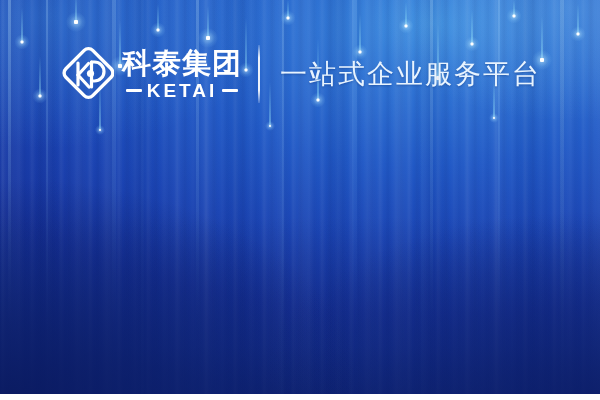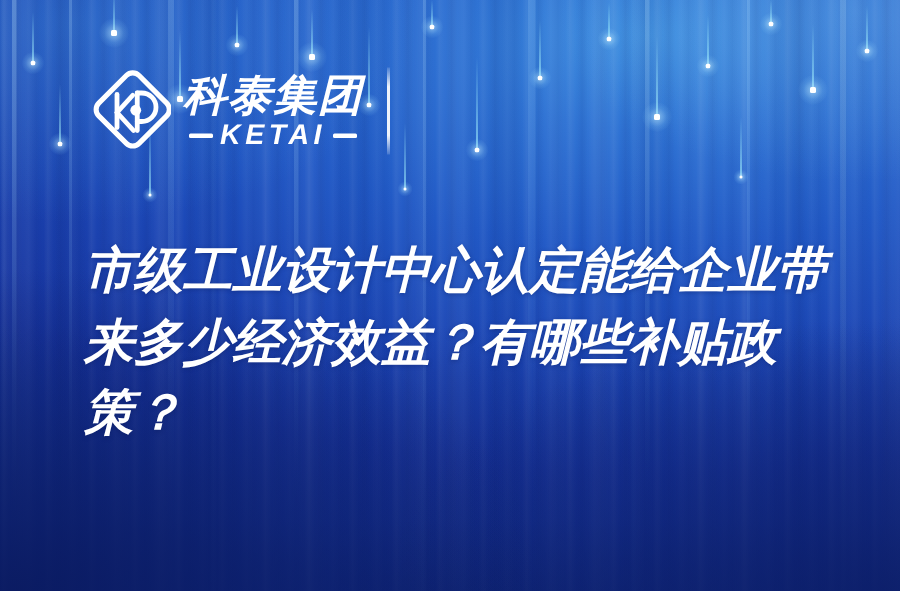--- a/index.html
+++ b/index.html
@@ -13,21 +13,20 @@
     overflow: hidden;
     font-family: "Liberation Sans", "DejaVu Sans", sans-serif;
   }
 
   #banner {
     position: relative;
     width: 600px;
     height: 394px;
     overflow: hidden;
     background: #1b41b0;
-    font-style: italic;
   }
 
   
   .bg-base {
     position: absolute;
     inset: 0;
     background:
       radial-gradient(120% 95% at 72% 6%,  #3f8fe0 0%, #2f73d4 17%, #2159c6 38%, #1b45b4 58%, #16329c 78%, #112a86 100%);
   }
   .bg-corner-dark {
@@ -384,21 +383,21 @@
           <span class="dash"></span>
           <span id="company-en">KETAI</span>
           <span class="dash"></span>
         </div>
       </div>
     </div>
 
     <div id="divider"></div>
 
     <div id="slogan-block">
+      <div id="slogan-main">一站式企业服务平台</div>
     </div>
 
   </div>
 
-  <div id="title">市级工业设计中心认定能给企业带来多少经济效益？有哪些补贴政策？</div>
 
 </div>
 
 <div id="bottom-strip"></div>
 
 </body></html>

